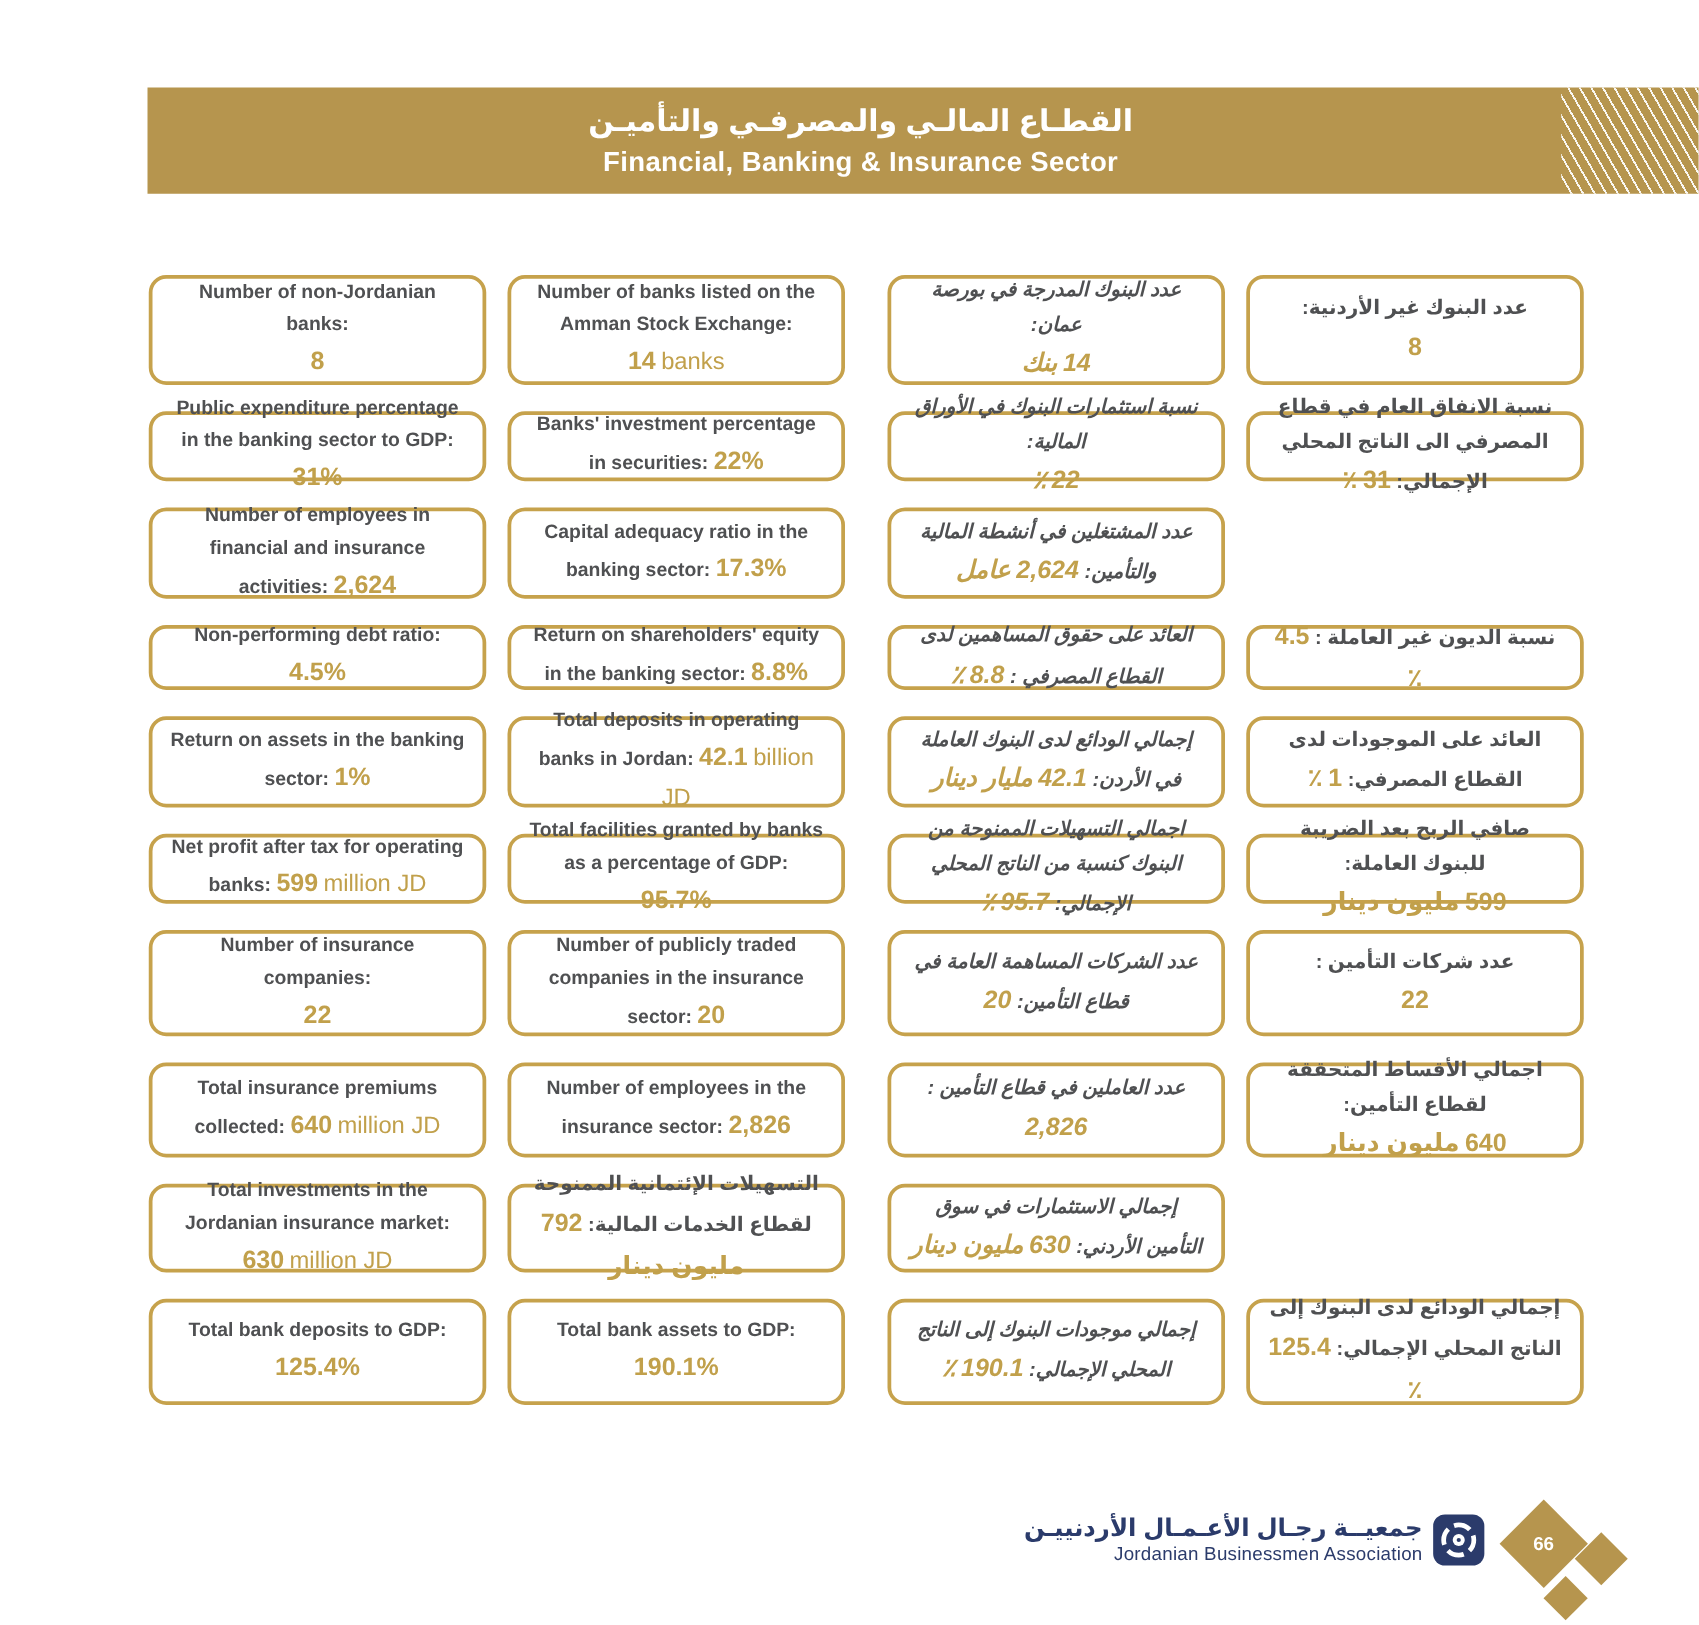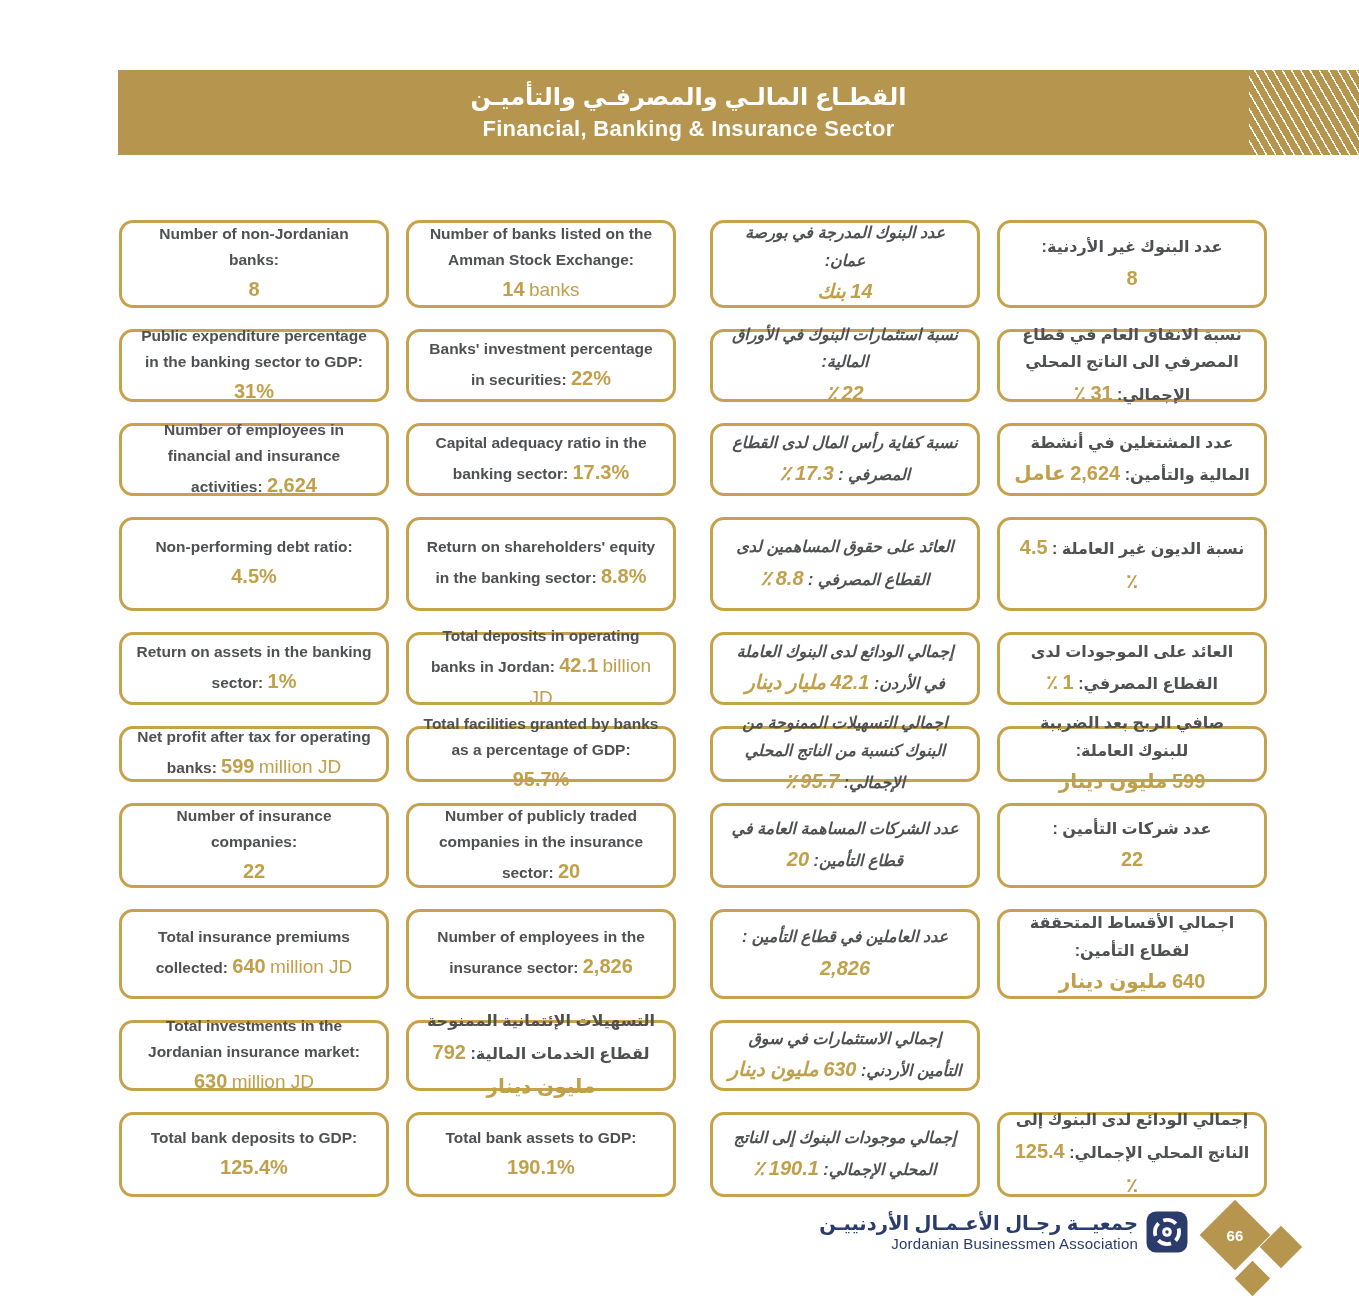--- a/index.html
+++ b/index.html
@@ -16,24 +16,24 @@
     background:repeating-linear-gradient(60deg,transparent 0 6.5px,rgba(255,255,255,.92) 6.5px 8px);}
   .diamond{position:absolute;background:#fff;transform:rotate(45deg);}
   .d-big{width:30px;height:30px;left:1225px;top:96px;}
 
   
   .grid{position:absolute;left:119px;top:220px;width:1148px;}
   .row{display:flex;margin-bottom:21px;align-items:stretch;}
   .row .cell{margin-right:17px;}
   .row .cell:nth-child(3){margin-left:17px;font-style:italic;}
   .row .cell:last-child{margin-right:0;}
-  .row:nth-child(1){height:88px}.row:nth-child(2){height:73px}
-  .row:nth-child(3){height:73px}.row:nth-child(4){height:94px}
+  .row:nth-child(1){height:88px}.row:nth-child(2){height:56px}
+  .row:nth-child(3){height:73px}.row:nth-child(4){height:52px}
   .row:nth-child(5){height:73px}.row:nth-child(6){height:56px}
-  .row:nth-child(7){height:85px}.row:nth-child(8){height:90px}
+  .row:nth-child(7){height:85px}.row:nth-child(8){height:76px}
   .row:nth-child(9){height:71px}.row:nth-child(10){height:85px}
   .cell{box-sizing:border-box;width:270px;background:#fff;border:3.5px solid #C6A24C;border-radius:14px;
     display:flex;align-items:center;justify-content:center;text-align:center;padding:4px 13px;}
   .cell p{margin:0;font-size:15.5px;font-weight:bold;color:#4F5052;line-height:1.68;}
   .cell.ar p{font-size:16px;line-height:1.72;}
   .num{color:#C1A04B;font-size:20px;font-weight:bold;}
   .unit{color:#C1A04B;font-size:19px;font-weight:normal;}
   .cell.ar .num,.cell.ar .unit{font-weight:bold;font-size:20px;}
 
   
@@ -90,23 +90,20 @@
       </div>
     </div>
     <div class="row">
       <div class="cell">
         <p><span class="lab">Number of employees in financial and insurance activities:</span> <span><span class="num">2,624</span></span></p>
       </div>
       <div class="cell">
         <p><span class="lab">Capital adequacy ratio in the banking sector:</span> <span><span class="num">17.3%</span></span></p>
       </div>
       <div class="cell ar" dir="rtl">
-        <p><span class="lab">نسبة كفاية رأس المال لدى القطاع المصرفي :</span> <span><span class="num">17.3</span> <span class="unit">٪</span></span></p>
-      </div>
-      <div class="cell ar" dir="rtl">
         <p><span class="lab">عدد المشتغلين في أنشطة المالية والتأمين:</span> <span><span class="num">2,624</span> <span class="unit">عامل</span></span></p>
       </div>
     </div>
     <div class="row">
       <div class="cell">
         <p><span class="lab">Non-performing debt ratio:</span><br><span><span class="num">4.5%</span></span></p>
       </div>
       <div class="cell">
         <p><span class="lab">Return on shareholders' equity in the banking sector:</span> <span><span class="num">8.8%</span></span></p>
       </div>

